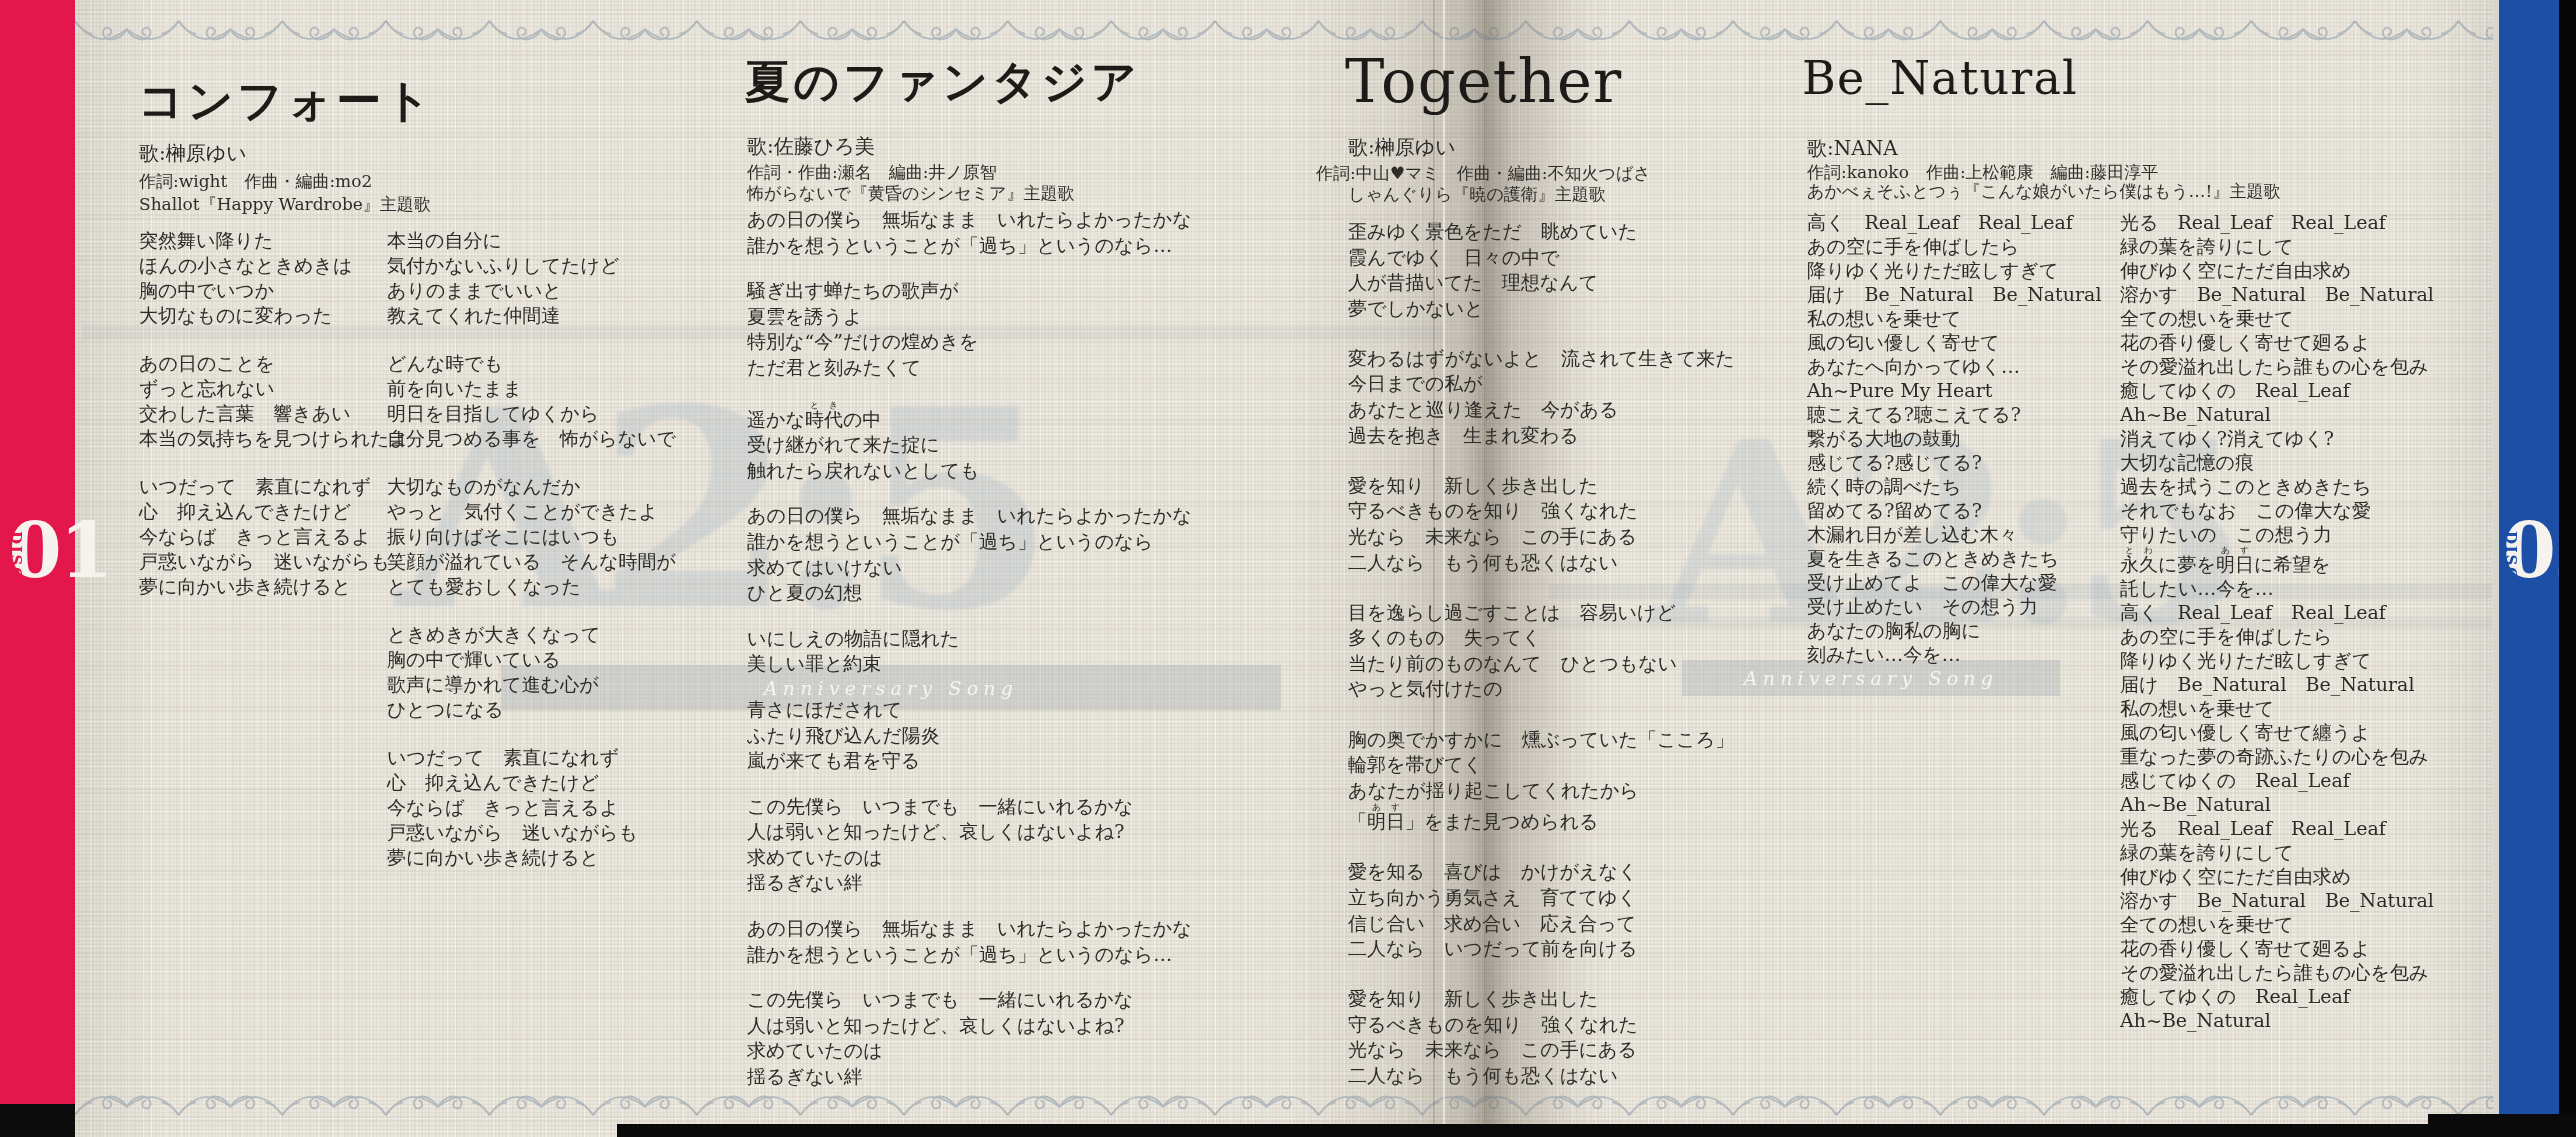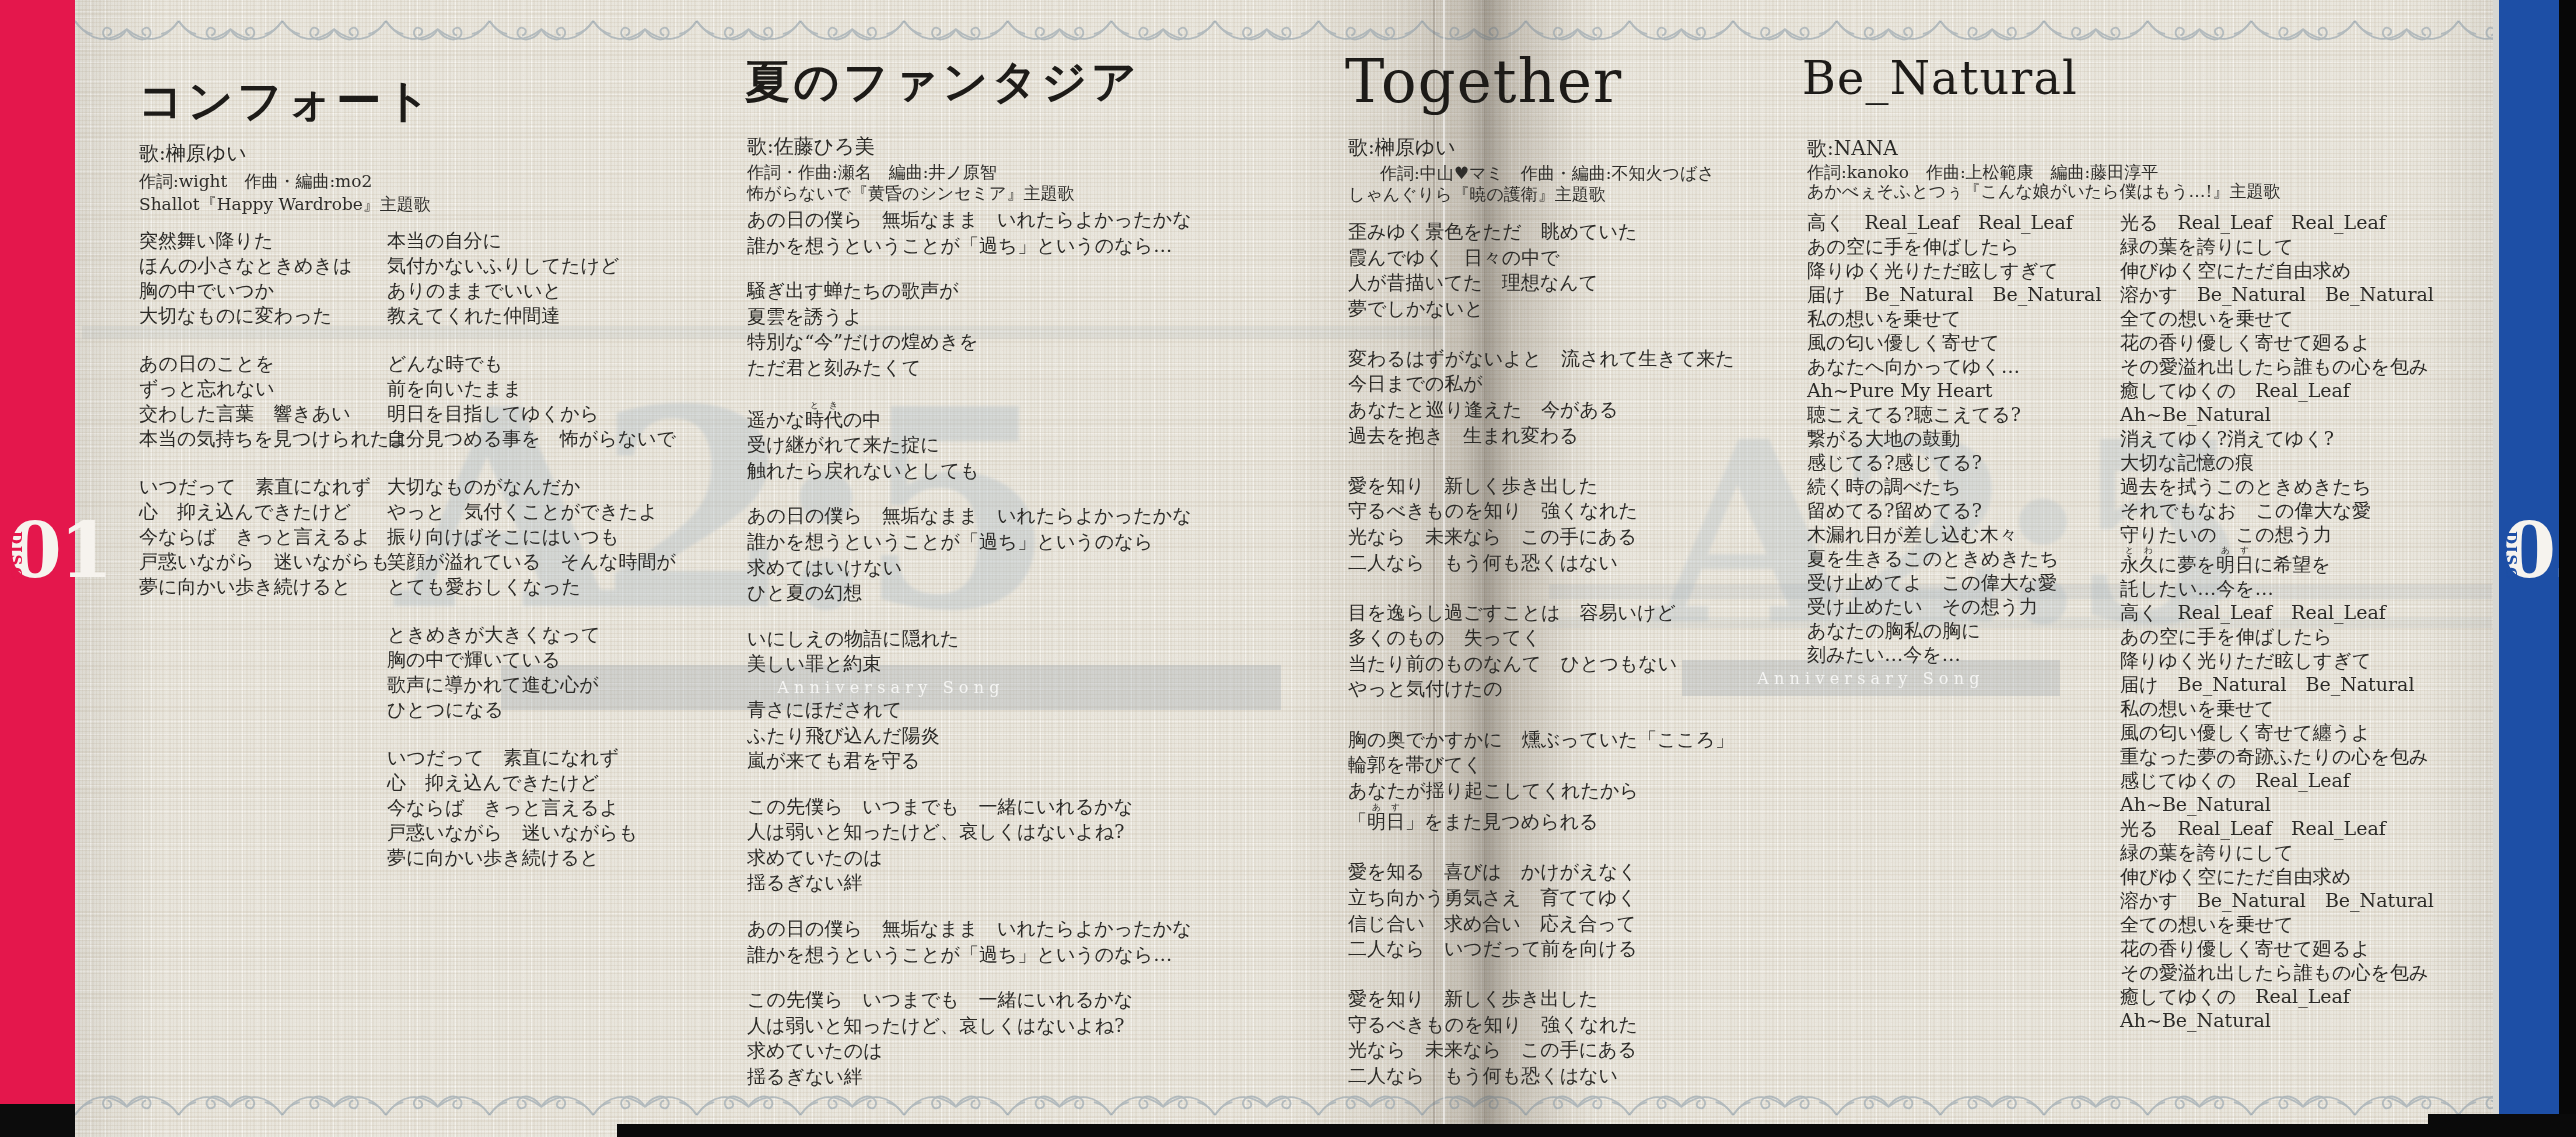--- a/index.html
+++ b/index.html
@@ -42,21 +42,21 @@
   .border-svg{position:absolute;left:75px;width:2426px;height:49px;}
   .border-top{top:7px;}
   .border-bottom{top:1080px;transform:scaleY(-1);}
 
   
   .ghost{position:absolute;color:#b4c0c8;opacity:0.40;filter:blur(1.7px);
     font-weight:700;letter-spacing:-20px;transform:scaleX(1.04);line-height:1;}
   .ghost1{left:408px;top:373px;font-size:274px;}
   .ghost2{left:1665px;top:408px;font-size:250px;opacity:0.34;}
   .caption-band{position:absolute;background:rgba(146,158,168,0.28);display:flex;align-items:center;justify-content:center;}
-  .caption-band .cap{color:rgba(252,252,250,0.85);font-size:16px;letter-spacing:5.2px;white-space:nowrap;}
+  .caption-band .cap{color:rgba(252,252,250,0.85);font-style:italic;font-size:19px;letter-spacing:5.2px;white-space:nowrap;}
   .band1{left:501px;top:665px;width:780px;height:45px;}
   .band2{left:1682px;top:660px;width:378px;height:36px;}
   .streak{position:absolute;background:rgba(150,162,172,0.13);}
   .streak1{left:82px;top:326px;width:1362px;height:12.8px;}
   .streak2{left:1549px;top:584px;width:943px;height:15px;background:rgba(150,162,172,0.16);}
   .streak3{left:1549px;top:617px;width:943px;height:10.5px;}
 
   
   .song-title{position:absolute;color:#1d1b18;white-space:nowrap;line-height:1.05;}
   .title-jp{font-size:45px;font-weight:600;letter-spacing:3.5px;}
@@ -284,21 +284,21 @@
       <div class="stanza">
         <div class="line">この先僕ら　いつまでも　一緒にいれるかな</div>
         <div class="line">人は弱いと知ったけど、哀しくはないよね?</div>
         <div class="line">求めていたのは</div>
         <div class="line">揺るぎない絆</div>
       </div>
     </div>
 
   <div class="song-title title-en" style="left:1345px;top:51px;font-size:59px;">Together</div>
   <div class="singer" style="left:1348px;top:134px;">歌:榊原ゆい</div>
-  <div class="credit" style="left:1380px;top:162px;text-align:center;">作詞:中山♥マミ　作曲・編曲:不知火つばさ</div>
+  <div class="credit" style="left:1316px;top:162px;text-align:center;">作詞:中山♥マミ　作曲・編曲:不知火つばさ</div>
   <div class="credit" style="left:1348px;top:183px;">しゃんぐりら『暁の護衛』主題歌</div>
   <div class="lyrics-col s3" style="left:1348px;top:219px;">
       <div class="stanza">
         <div class="line">歪みゆく景色をただ　眺めていた</div>
         <div class="line">霞んでゆく　日々の中で</div>
         <div class="line">人が昔描いてた　理想なんて</div>
         <div class="line">夢でしかないと</div>
       </div>
       <div class="stanza">
         <div class="line">変わるはずがないよと　流されて生きて来た</div>

